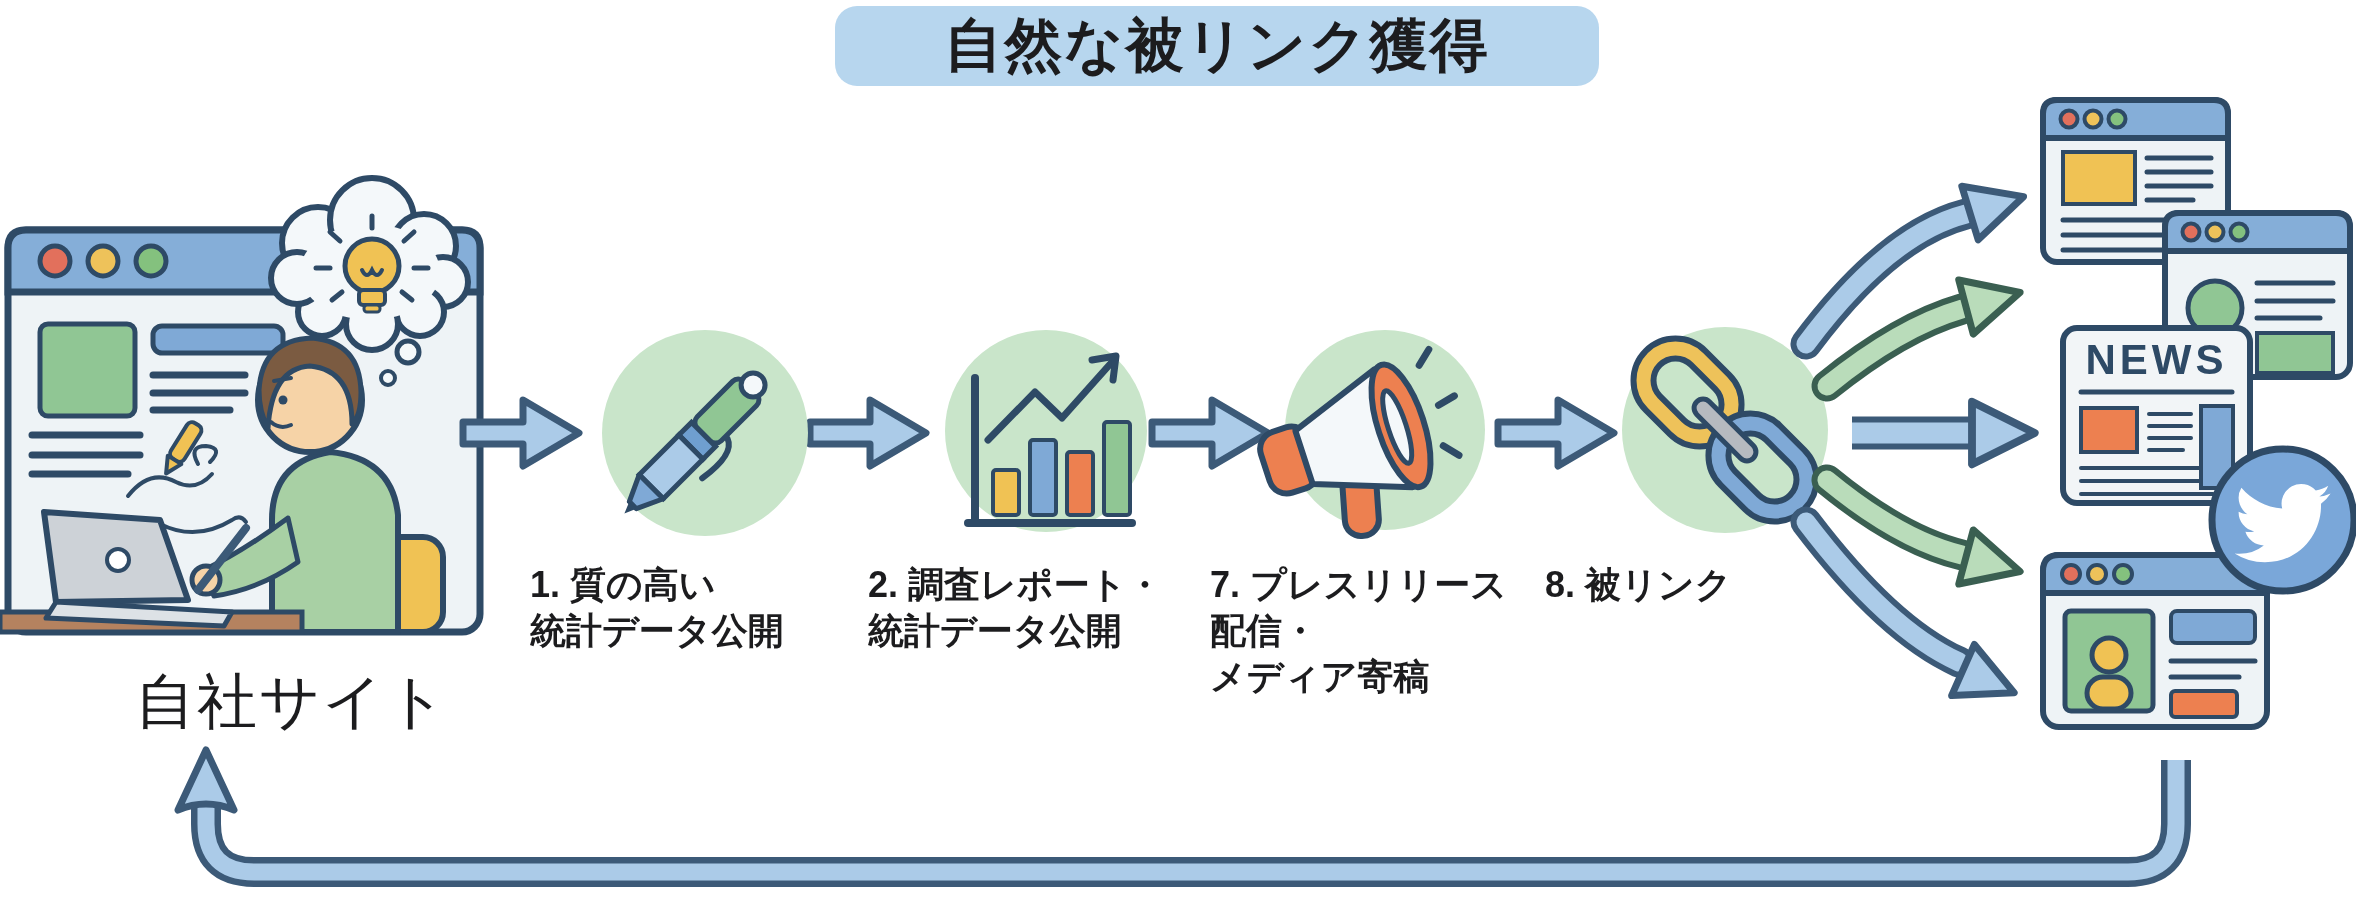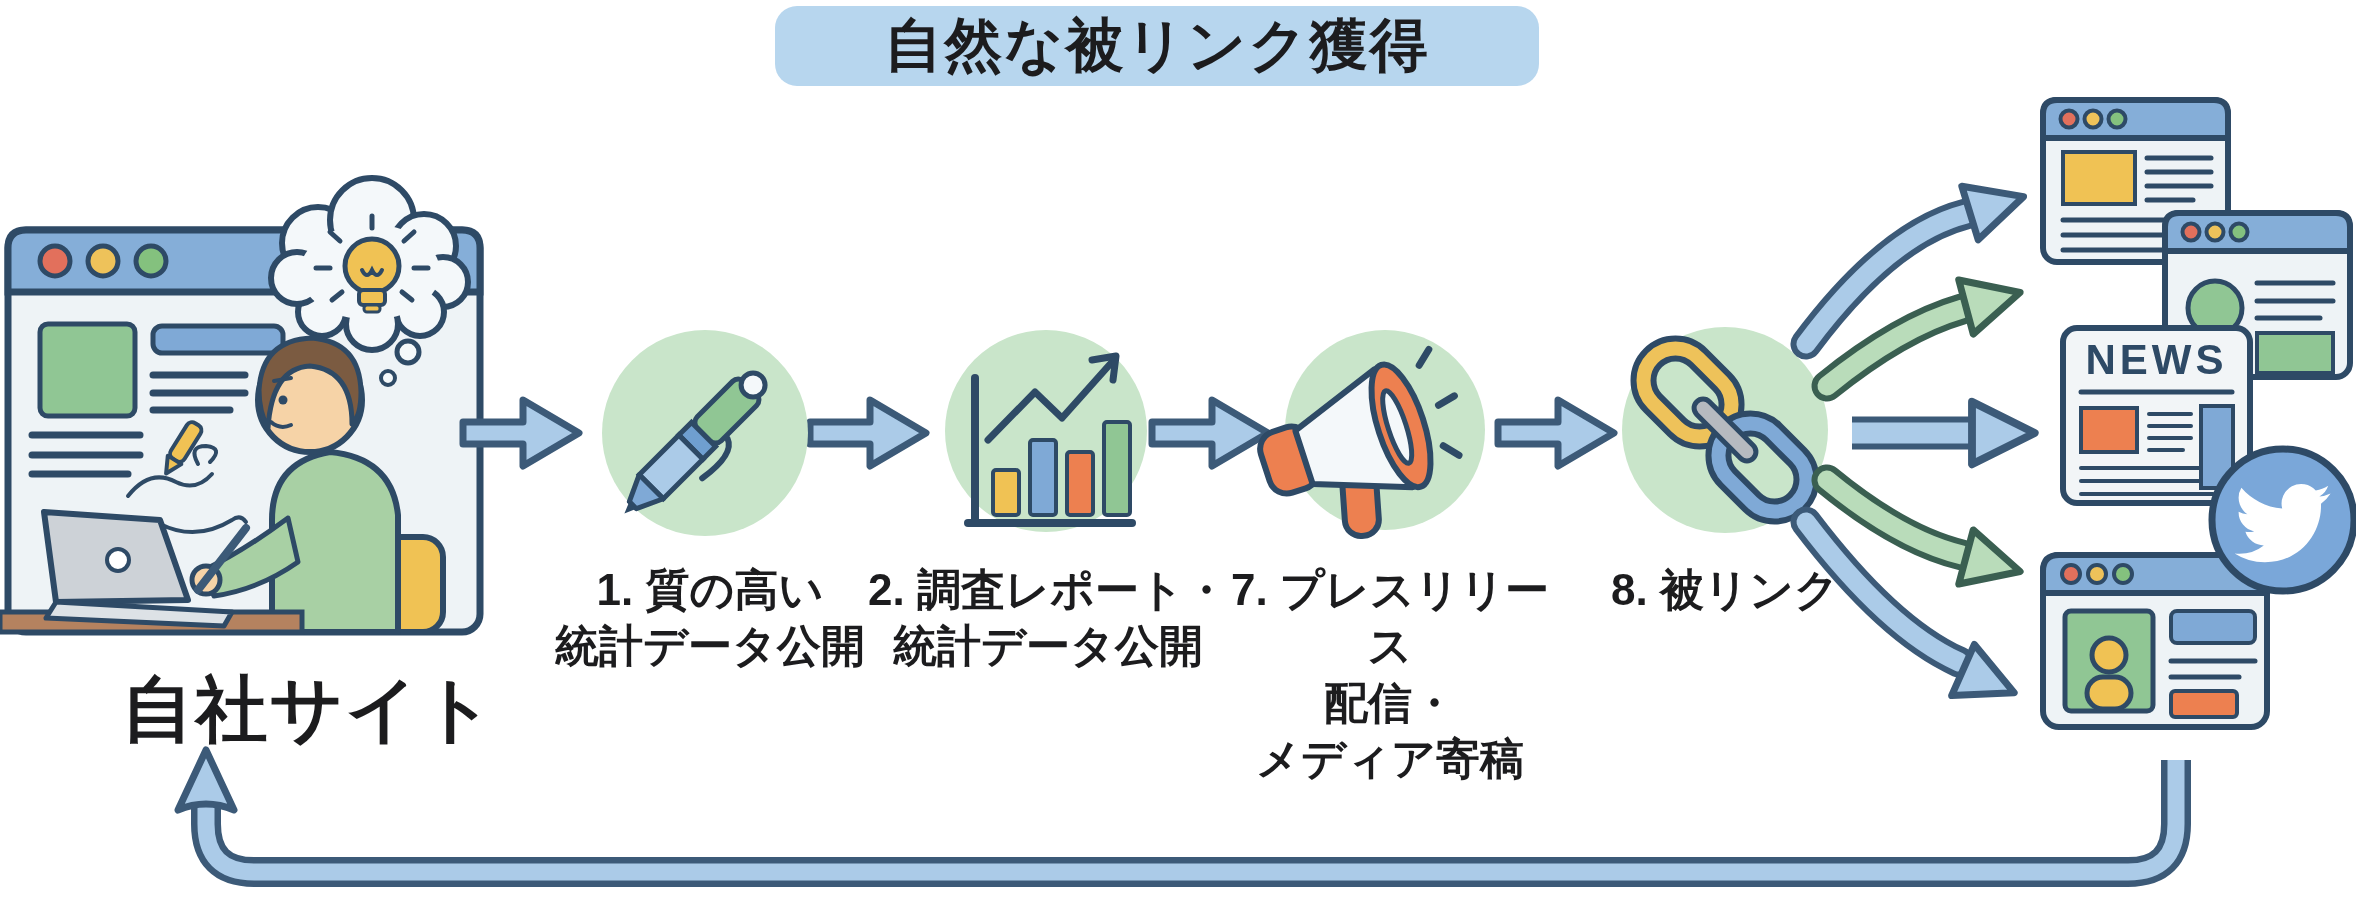--- a/index.html
+++ b/index.html
@@ -10,26 +10,26 @@
     --dot_red:#e2705c; --dot_yellow:#eec25a; --dot_green:#84c17e;
     --accent_yellow:#f0c254; --accent_orange:#ed8050; --accent_green:#90c694;
     --accent_blue:#7fa9d6; --twitter_blue:#7aa7d9; --news_text:#2e4a66;
     --skin:#f6d3a7; --hair_brown:#7b5b41; --sweater_green:#a8d0a4;
     --laptop_gray:#cdd2d7; --desk_brown:#b5825f; --pen_mid:#6f9fd0; --gray_bar:#b6bac0;
   }
   html,body{margin:0;padding:0;background:#fff;}
   .canvas{position:relative;width:2356px;height:900px;background:#ffffff;overflow:hidden;
           font-family:"Liberation Sans","DejaVu Sans",sans-serif;color:var(--text_dark);}
   .art{position:absolute;left:0;top:0;}
-  .title-banner{position:absolute;left:775px;top:6px;width:764px;height:80px;
+  .title-banner{position:absolute;left:835px;top:6px;width:764px;height:80px;
     background:var(--title_bg);border-radius:22px;display:flex;align-items:center;justify-content:center;
     font-size:58px;font-weight:800;letter-spacing:2px;color:var(--text_dark);}
-  .site-label{position:absolute;left:79px;top:662px;width:460px;text-align:center;
-    font-size:72px;font-weight:700;letter-spacing:2px;}
-  .step-label{position:absolute;width:360px;text-align:center;font-size:44px;font-weight:700;line-height:1.28;}
+  .site-label{position:absolute;left:62px;top:662px;width:460px;text-align:center;
+    font-size:60px;font-weight:400;letter-spacing:2px;}
+  .step-label{position:absolute;width:360px;text-align:left;font-size:36px;font-weight:700;line-height:1.28;}
   .step-label span{display:block;}
   .s1{left:530px;top:562px;} .s2{left:868px;top:562px;} .s3{left:1210px;top:562px;} .s4{left:1545px;top:562px;}
   .news-word{position:absolute;left:2073px;top:336px;width:167px;text-align:center;
     font-size:42px;font-weight:700;letter-spacing:4px;color:var(--news_text);}
   
   .sol{stroke:var(--outline);} .fwin{fill:var(--window_bg);} .fbar{fill:var(--browser_bar);}
   .fdr{fill:var(--dot_red);} .fdy{fill:var(--dot_yellow);} .fdg{fill:var(--dot_green);}
   .fgrn{fill:var(--accent_green);} .fyel{fill:var(--accent_yellow);} .forn{fill:var(--accent_orange);}
   .fblu{fill:var(--accent_blue);} .fcir{fill:var(--circle_green);}
   .fab{fill:var(--arrow_blue);} .sab{stroke:var(--arrow_blue_border);}

